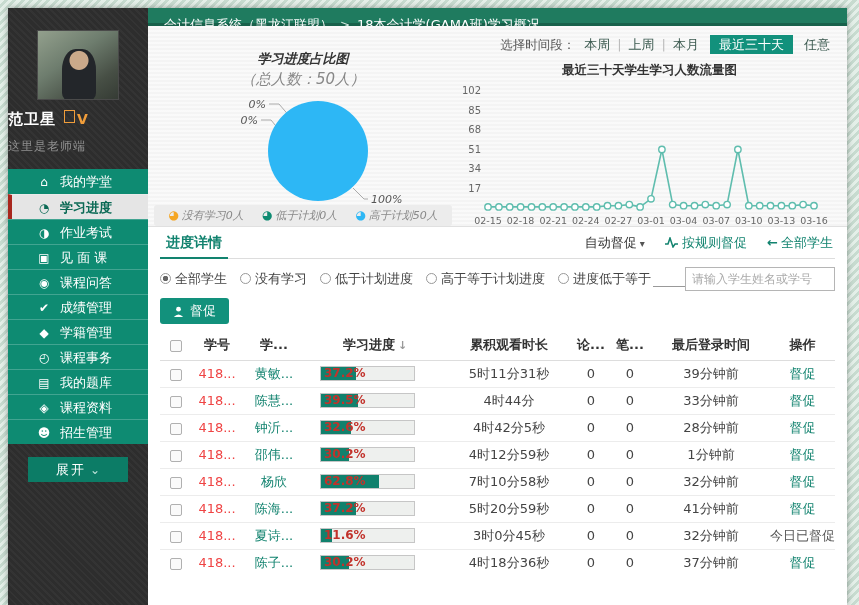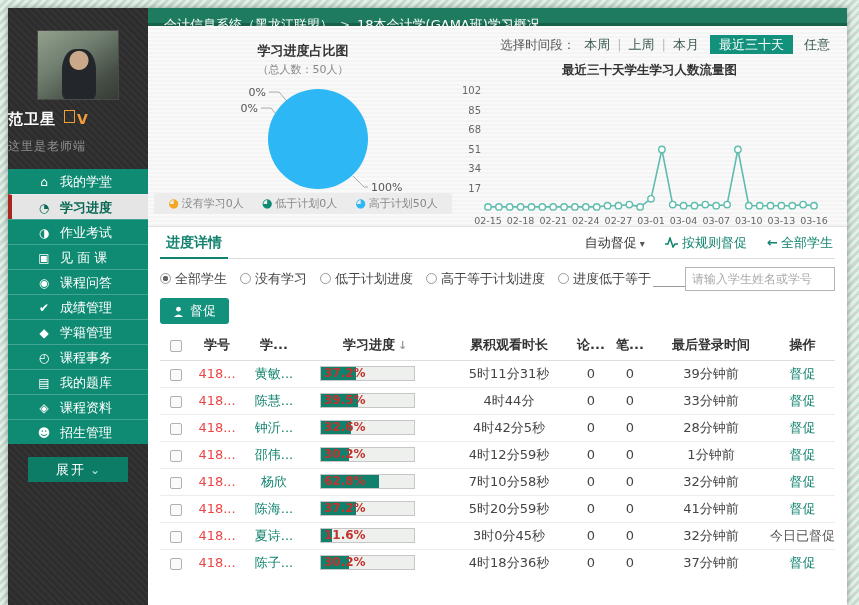--- a/index.html
+++ b/index.html
@@ -36,23 +36,23 @@
 
   
   .main { flex:1; display:flex; flex-direction:column; min-width:0; background:#f4f4f4; }
   .topbar { height:18px; line-height:33px; background:#1f7b5f; border-bottom:3px solid #17604a;
     color:#fff; font-size:13px; padding-left:16px; white-space:nowrap; }
   .bc-sep { margin:0 7px; color:#d6ece4; font-size:12px; }
 
   
   .charts { height:200px; display:flex; background:#f4f4f4;
     background-image:repeating-linear-gradient(180deg, rgba(255,255,255,.5) 0 2px, transparent 2px 4px); }
-  .pie-block { width:310px; flex:0 0 310px; padding-top:16px; text-align:center; }
+  .pie-block { width:310px; flex:0 0 310px; padding-top:24px; text-align:center;font-style:italic; }
   .chart-title { font-size:13px; font-weight:bold; color:#333; }
-  .chart-sub { font-size:11px; color:#888; margin-top:2px; }
+  .chart-sub { font-size:15px; color:#888; margin-top:2px; }
   #pie-svg { display:block; margin:4px auto 0; }
   .pie-legend { display:flex; justify-content:center; gap:18px; width:fit-content; margin:0 auto;
     background:#ececec; border-radius:3px; padding:3px 14px; }
   .pl-item { font-size:11px; color:#888; white-space:nowrap; cursor:pointer; }
   .pl-item .pl-ico { font-size:12px; margin-right:3px; }
   .line-block { flex:1; padding:10px 6px 0 0; min-width:0; }
   .time-filter { text-align:right; font-size:13px; color:#444; padding-right:6px; white-space:nowrap; }
   .tf-label { color:#555; font-size:12.5px; margin-right:4px; }
   .tf-opt { margin:0 5px; cursor:pointer; color:#3c5a50; }
   .tf-sep { color:#bbb; margin:0 2px; }

